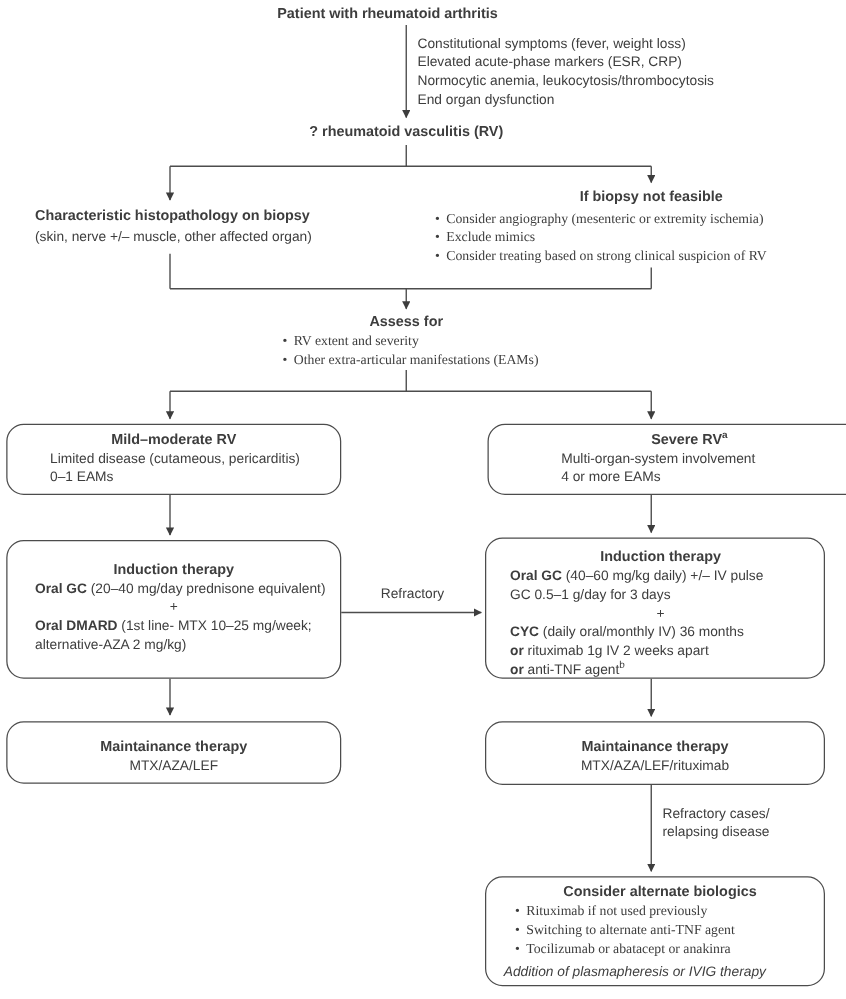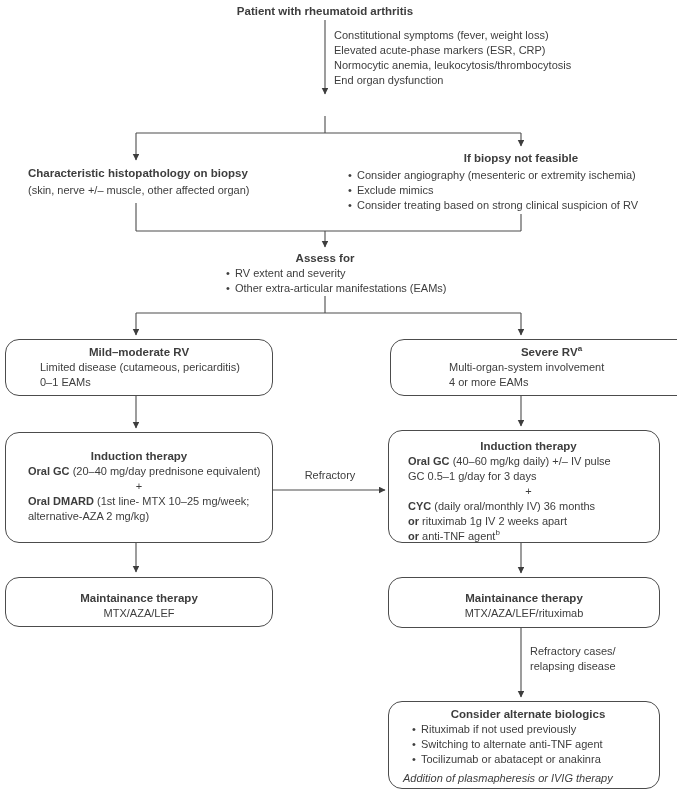--- a/index.html
+++ b/index.html
@@ -13,21 +13,21 @@
   .i { font-style:italic; }
   .bi { font-weight:bold; }
   .ctr { transform:translateX(-50%); text-align:center; white-space:nowrap; }
   .hd { font-weight:bold; font-size:11.5px; }
   .nw { white-space:nowrap; }
   .box {
     position:absolute; border:1.2px solid #4c4c4c; border-radius:14px;
     background:#ffffff; box-sizing:border-box;
   }
   .box-title { font-weight:bold; font-size:11.5px; text-align:center; }
-  .bul > div { position:relative; padding-left:9px; }
+  .bul > div { position:relative; padding-left:9px;font-family:Liberation Serif, serif; }
   .bul > div::before { content:"•"; position:absolute; left:0; }
   sup { font-size:8px; line-height:0; }
   svg.wires { position:absolute; left:0; top:0; pointer-events:none; }
 </style>
 </head>
 <body>
 
 <div class="canvas">
 
   <svg class="wires" width="677" height="799" viewBox="0 0 677 799">
@@ -48,29 +48,30 @@
       <path d="M521,313 V335" marker-end="url(#arw)"></path>
       <path d="M136,396 V428" marker-end="url(#arw)"></path>
       <path d="M521,396 V426" marker-end="url(#arw)"></path>
       <path d="M273,490 H385" marker-end="url(#arw)"></path>
       <path d="M136,543 V572" marker-end="url(#arw)"></path>
       <path d="M521,543 V573" marker-end="url(#arw)"></path>
       <path d="M521,628 V697" marker-end="url(#arw)"></path>
     </g>
   </svg>
 
-  <div class="abs ctr hd" style="left:325px; top:4px;">Patient with rheumatoid arthritis</div>
+  <div class="abs ctr hd" style="left:310px; top:4px;">Patient with rheumatoid arthritis</div>
 
   <div class="abs" style="left:334px; top:28px;">
     <div class="nw">Constitutional symptoms (fever, weight loss)</div>
     <div class="nw">Elevated acute-phase markers (ESR, CRP)</div>
     <div class="nw">Normocytic anemia, leukocytosis/thrombocytosis</div>
     <div class="nw">End organ dysfunction</div>
   </div>
 
+  <div class="abs ctr hd" style="left:325px; top:99px;">? rheumatoid vasculitis (RV)</div>
 
   <div class="abs" style="left:28px; top:166px;">
     <div class="hd nw">Characteristic histopathology on biopsy</div>
     <div class="nw" style="margin-top:2px;">(skin, nerve +/– muscle, other affected organ)</div>
   </div>
 
   <div class="abs ctr hd" style="left:521px; top:151px;">If biopsy not feasible</div>
   <div class="abs bul" style="left:348px; top:168px;">
     <div class="nw">Consider angiography (mesenteric or extremity ischemia)</div>
     <div class="nw">Exclude mimics</div>

